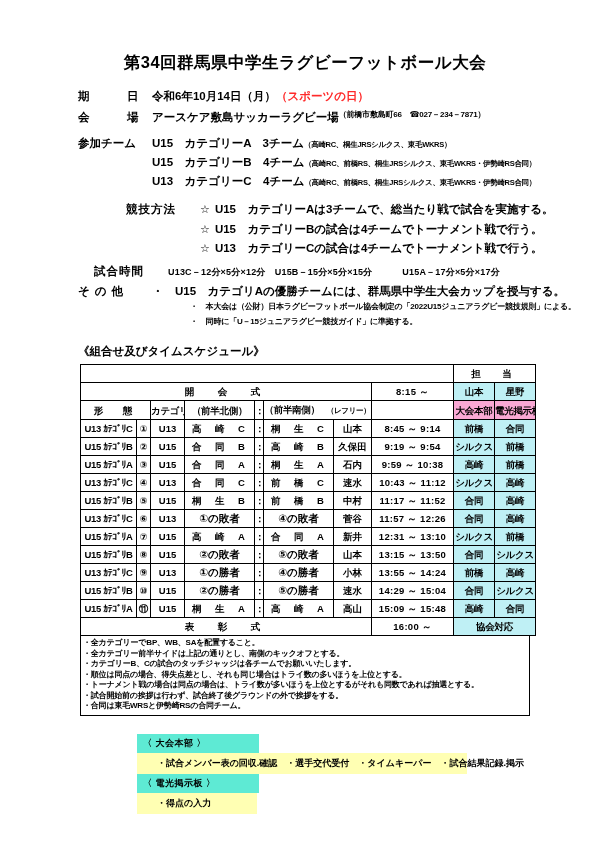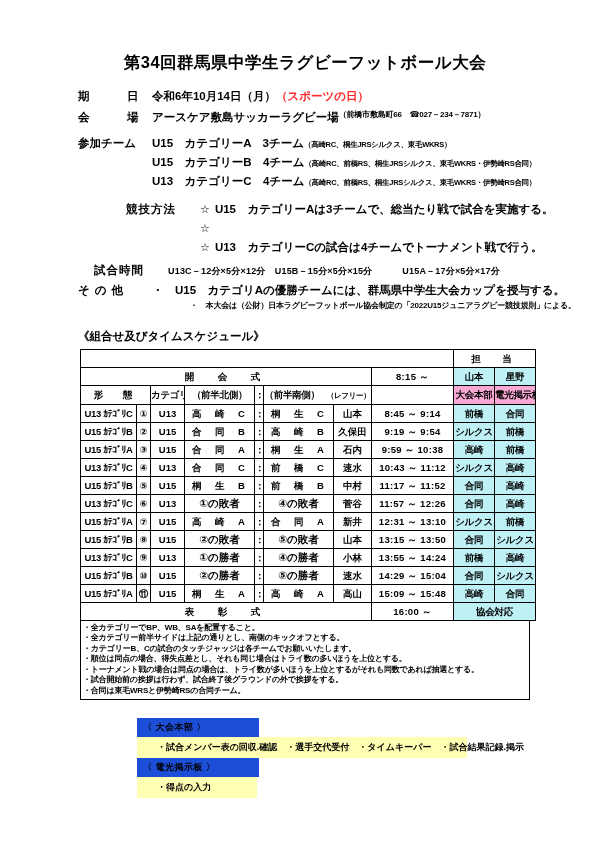--- a/index.html
+++ b/index.html
@@ -192,21 +192,21 @@
     letter-spacing: -0.2px;
     white-space: nowrap;
   }
 
   
   .duty-wrap {
     margin: 18px 0 0 137px;
     width: 330px;
   }
   .duty-title {
-    background: #1d4ed8;
+    background: #5eead4;
     font-size: 9px;
     font-weight: bold;
     padding: 3px 0 3px 6px;
     width: 122px;
     box-sizing: border-box;
     letter-spacing: 0.5px;
   }
   .duty-body {
     background: #ffffb3;
     font-size: 9px;
@@ -255,37 +255,39 @@
     </div>
 
     <div class="rule-row" style="margin-top:16px;">
       <span class="rule-label">競技方法</span>
       <span class="star">☆</span>
       <span class="rule-text">U15　カテゴリーAは3チームで、総当たり戦で試合を実施する。</span>
     </div>
     <div class="rule-row">
       <span class="rule-label"></span>
       <span class="star">☆</span>
+      <span class="rule-text">U15　カテゴリーBの試合は4チームでトーナメント戦で行う。</span>
     </div>
     <div class="rule-row">
       <span class="rule-label"></span>
       <span class="star">☆</span>
       <span class="rule-text">U13　カテゴリーCの試合は4チームでトーナメント戦で行う。</span>
     </div>
 
     <div class="time-row" style="margin-top:10px;padding-left:16px;">
       <span class="time-label">試合時間</span>
       <span class="time-val"><span>U13C－12分×5分×12分　U15B－15分×5分×15分</span><span class="gap"></span><span>U15A－17分×5分×17分</span></span>
     </div>
 
     <div class="other-row" style="margin-top:8px;">
       <span class="other-label">その他</span>
       <span class="other-text">・　U15　カテゴリAの優勝チームには、群馬県中学生大会カップを授与する。</span>
     </div>
     <div class="sub-note">・　本大会は（公財）日本ラグビーフットボール協会制定の「2022U15ジュニアラグビー競技規則」による。</div>
+    <div class="sub-note">・　同時に「U－15ジュニアラグビー競技ガイド」に準拠する。</div>
   </div>
 
   <div class="sched-head">《組合せ及びタイムスケジュール》</div>
 
   <table class="sched">
     <colgroup>
       <col class="c-form">
         <col class="c-num">
         <col class="c-cat">
         <col class="c-teamA">

